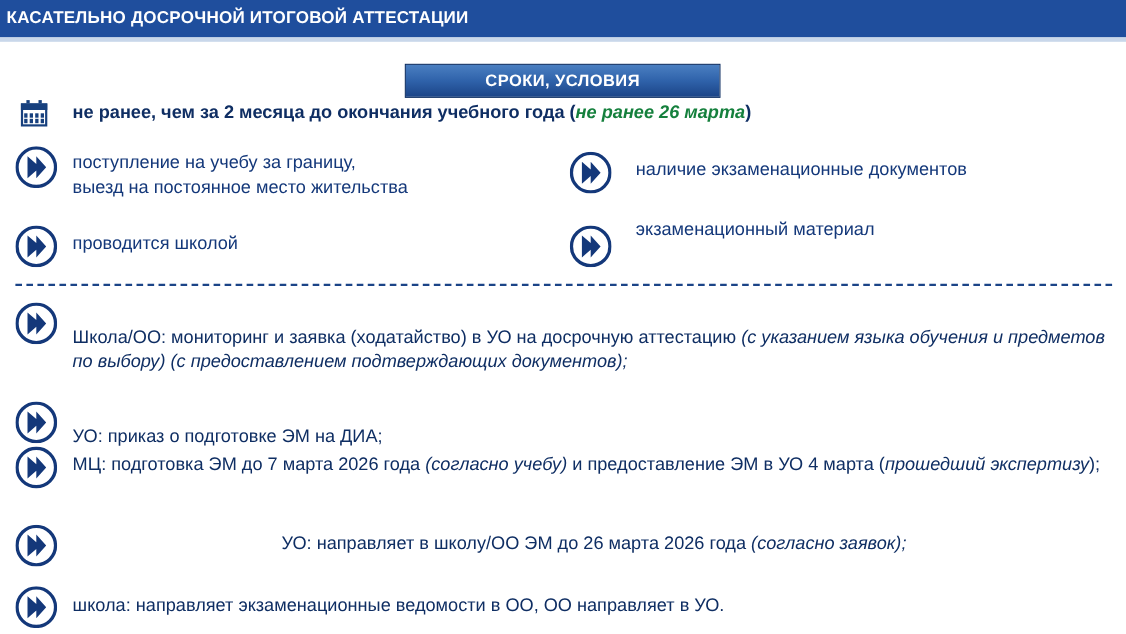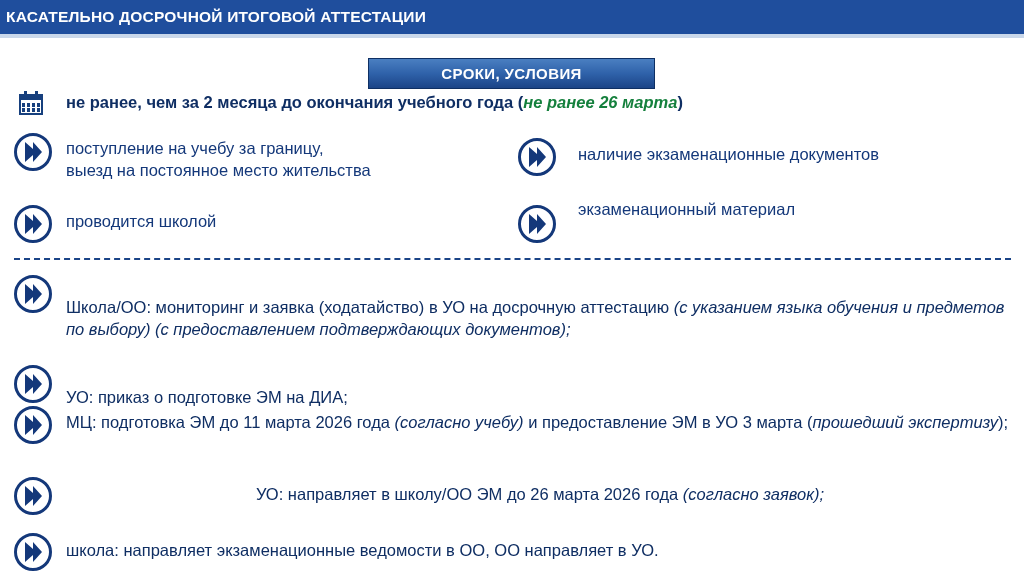--- a/index.html
+++ b/index.html
@@ -259,21 +259,21 @@
   <span>УО: приказ о подготовке ЭМ на ДИА;</span>
 </div>
 
 <div class="arrow-icon" style="left:14px; top:406px;">
   <svg width="38" height="38" viewBox="0 0 38 38">
     <circle cx="19" cy="19" r="17.5" fill="#ffffff" stroke="#14387a" stroke-width="3"></circle>
     <path d="M11 9 L11 29 L19 22 L19 29 L28 19 L19 9 L19 16 Z" fill="#14387a"></path>
   </svg>
 </div>
 <div class="row-text" style="left:66px; top:411px; width:948px;">
-  <span>МЦ: подготовка ЭМ до 11 марта 2026 года </span><i>(согласно учебу)</i><span> и предоставление ЭМ в УО 3 марта (</span><i>прошедший экспертизу</i><span>);</span>
+  <span>МЦ: подготовка ЭМ до 7 марта 2026 года </span><i>(согласно учебу)</i><span> и предоставление ЭМ в УО 4 марта (</span><i>прошедший экспертизу</i><span>);</span>
 </div>
 
 <div class="arrow-icon" style="left:14px; top:477px;">
   <svg width="38" height="38" viewBox="0 0 38 38">
     <circle cx="19" cy="19" r="17.5" fill="#ffffff" stroke="#14387a" stroke-width="3"></circle>
     <path d="M11 9 L11 29 L19 22 L19 29 L28 19 L19 9 L19 16 Z" fill="#14387a"></path>
   </svg>
 </div>
 <div class="row-text" style="left:66px; top:483px; width:948px;text-align:center;">
   <span>УО: направляет в школу/ОО ЭМ до 26 марта 2026 года </span><i>(согласно заявок);</i>

